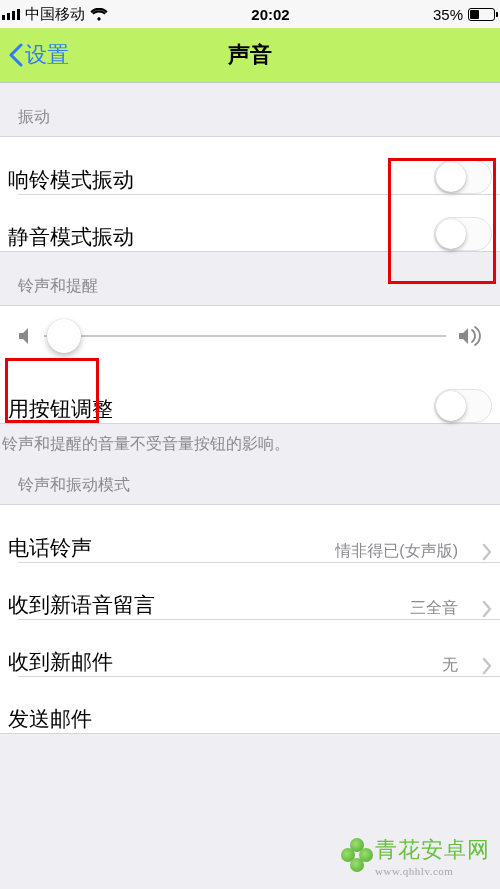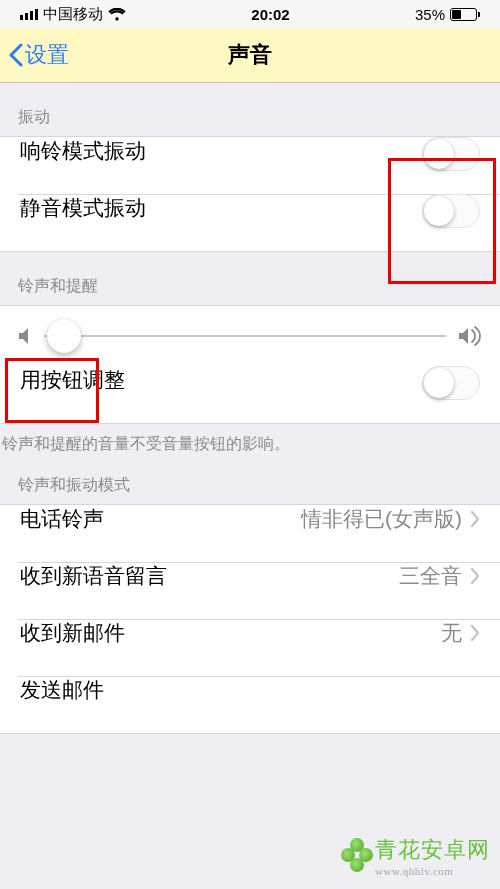--- a/index.html
+++ b/index.html
@@ -13,21 +13,21 @@
     position: relative;
     overflow: hidden;
   }
 
   
   .status-bar {
     height: 28px;
     display: flex;
     align-items: center;
     justify-content: space-between;
-    padding: 0 20px;
+    padding: 0 2px;
     font-size: 15px;
     background: #f7f7f8;
   }
   .status-left, .status-right { display: flex; align-items: center; gap: 5px; }
   .signal-bars { display: flex; align-items: flex-end; gap: 2px; }
   .bar { width: 3px; background: #000; }
   .b1 { height: 5px; } .b2 { height: 7px; } .b3 { height: 9px; } .b4 { height: 11px; }
   .wifi-icon svg { display: block; }
   .battery {
     display: flex; align-items: center;
@@ -40,21 +40,21 @@
     position: absolute; left: 1px; top: 1px; bottom: 1px;
     width: 35%; background: #000; border-radius: 1px;
   }
   .battery-cap {
     width: 2px; height: 5px; background: #000; margin-left: 1px; border-radius: 0 1px 1px 0;
   }
 
   
   .nav-bar {
     height: 55px;
-    background: #fef9c3;
+    background: #bef264;
     border-bottom: 1px solid #c3c3c5;
     display: flex;
     align-items: center;
     position: relative;
     padding: 0 8px;
   }
   .back {
     display: flex; align-items: center; gap: 2px;
     color: #2f7cf6; font-size: 22px;
   }
@@ -75,32 +75,32 @@
     padding: 10px 2px 6px;
   }
 
   .group {
     background: #fff;
     border-top: 1px solid #d6d6d9;
     border-bottom: 1px solid #d6d6d9;
   }
   .row {
     min-height: 57px;
-    display: flex; align-items: flex-start; justify-content: space-between;
-    padding: 0 20px;
+    display: flex; align-items: flex-end; justify-content: space-between;
+    padding: 0 8px;
     font-size: 21px;
     position: relative;
   }
   .row + .row::before {
     content: "";
     position: absolute; left: 18px; right: 0; top: 0;
     height: 1px; background: #d6d6d9;
   }
   .row .value {
-    color: #8a898e; margin-right: 8px; font-size: 21px;
+    color: #8a898e; margin-right: 24px; font-size: 16px;
   }
   .row-right { display: flex; align-items: center; }
   .chevron svg { display: block; }
 
   
   .toggle {
     width: 58px; height: 34px; border-radius: 17px;
     background: #fbfbfb; border: 1px solid #e3e3e5;
     position: relative; box-sizing: border-box;
   }

